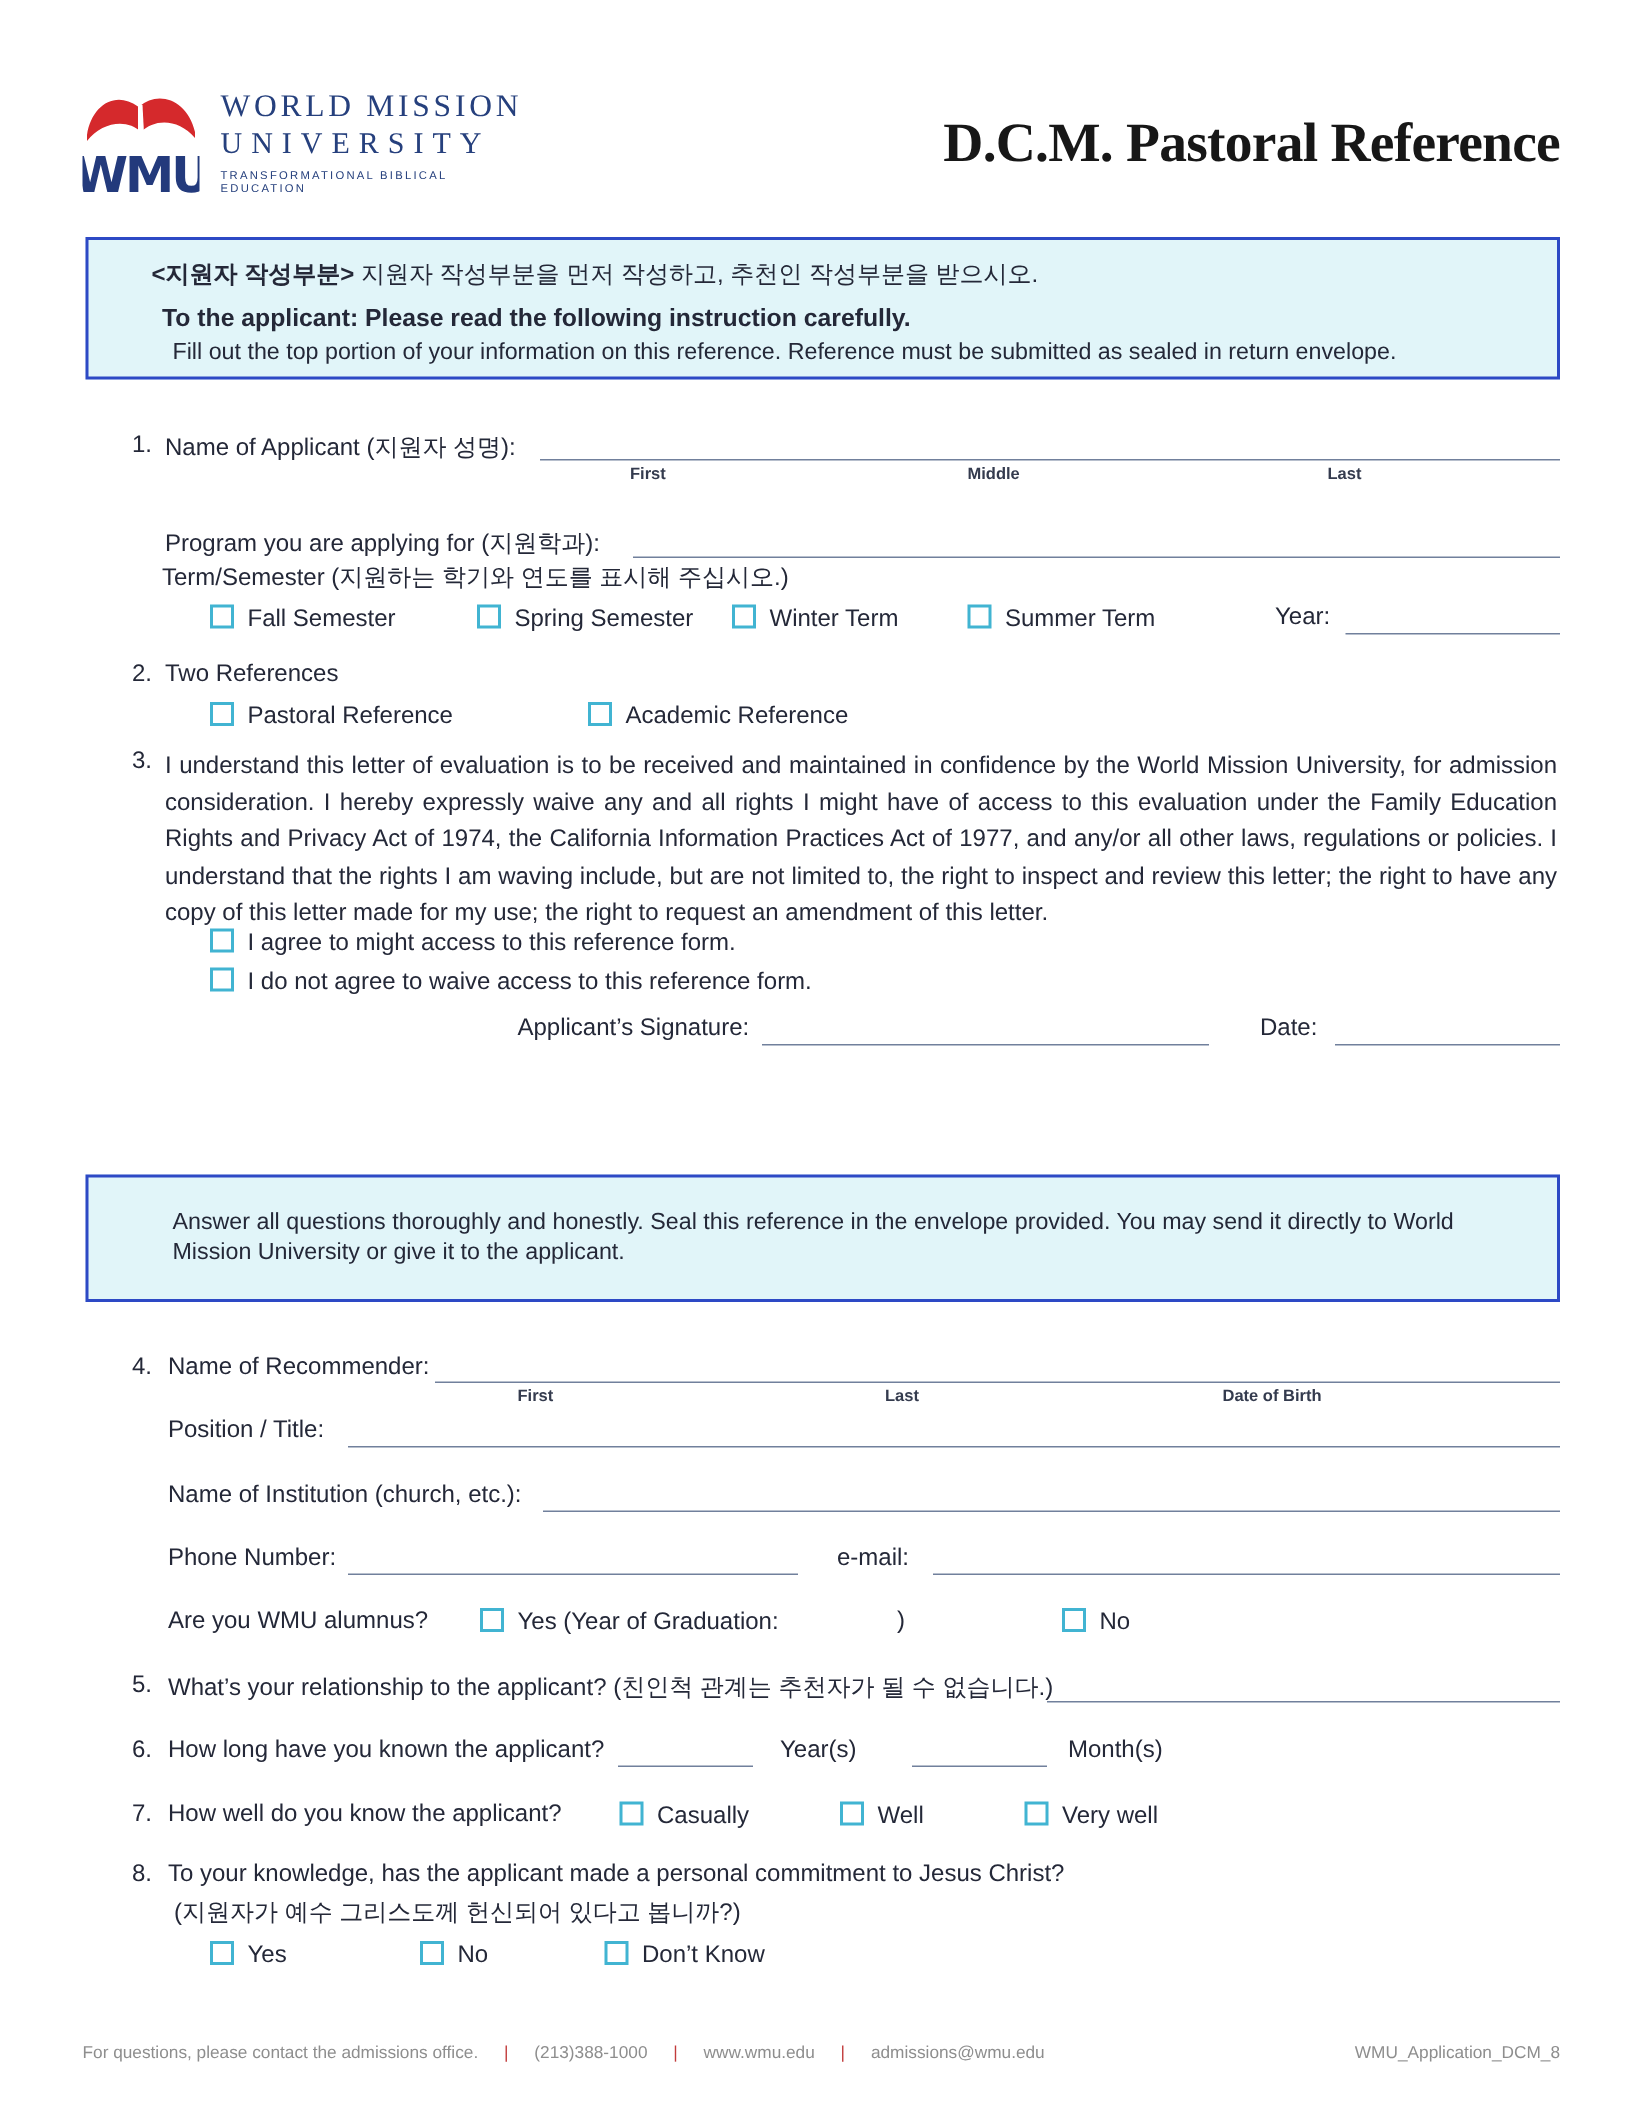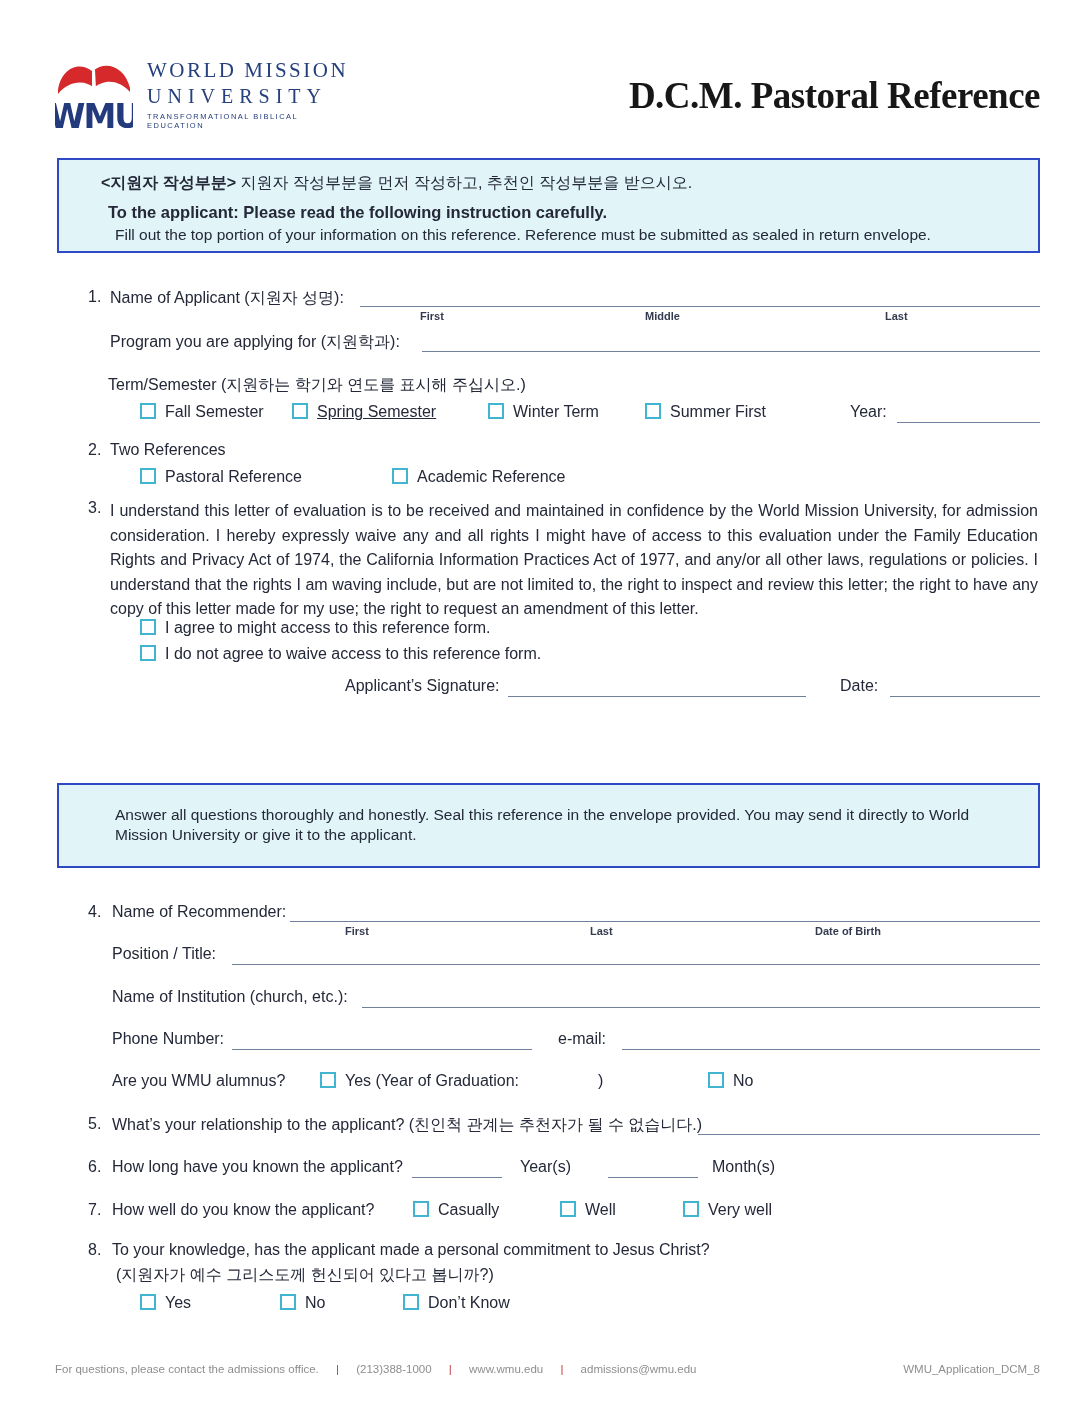--- a/index.html
+++ b/index.html
@@ -70,32 +70,32 @@
   <div class="row" style="top:288px;">
     <span class="num">1.</span>
     <span class="lbl" style="left:110px;">Name of Applicant (지원자 성명):</span>
     <div class="fl" style="left:360px;width:680px;top:-2px;"></div>
   </div>
   <div class="row" style="top:310px;">
     <span class="sub" style="left:420px;">First</span>
     <span class="sub" style="left:645px;">Middle</span>
     <span class="sub" style="left:885px;">Last</span>
   </div>
-  <div class="row" style="top:332px;">
+  <div class="row" style="top:352px;">
     <span class="lbl" style="left:110px;">Program you are applying for (지원학과):</span>
     <div class="fl" style="left:422px;width:618px;top:-1px;"></div>
   </div>
   <div class="row" style="top:375px;">
     <span class="lbl" style="left:108px;">Term/Semester (지원하는 학기와 연도를 표시해 주십시오.)</span>
   </div>
   <div class="row" style="top:403px;">
     <span class="opt" style="left:140px;"><span class="cb"></span><span>Fall Semester</span></span>
-    <span class="opt" style="left:292px;text-decoration:underline;"><span class="cb"></span><span>Spring Semester</span></span>
+    <span class="opt" style="left:318px;"><span class="cb"></span><span>Spring Semester</span></span>
     <span class="opt" style="left:488px;"><span class="cb"></span><span>Winter Term</span></span>
-    <span class="opt" style="left:645px;"><span class="cb"></span><span>Summer First</span></span>
+    <span class="opt" style="left:645px;"><span class="cb"></span><span>Summer Term</span></span>
     <span class="opt" style="left:850px;">Year:</span>
     <div class="fl" style="left:897px;width:143px;top:-1px;"></div>
   </div>
 
   <div class="row" style="top:441px;">
     <span class="num">2.</span>
     <span class="lbl" style="left:110px;">Two References</span>
   </div>
   <div class="row" style="top:468px;">
     <span class="opt" style="left:140px;"><span class="cb"></span><span>Pastoral Reference</span></span>

